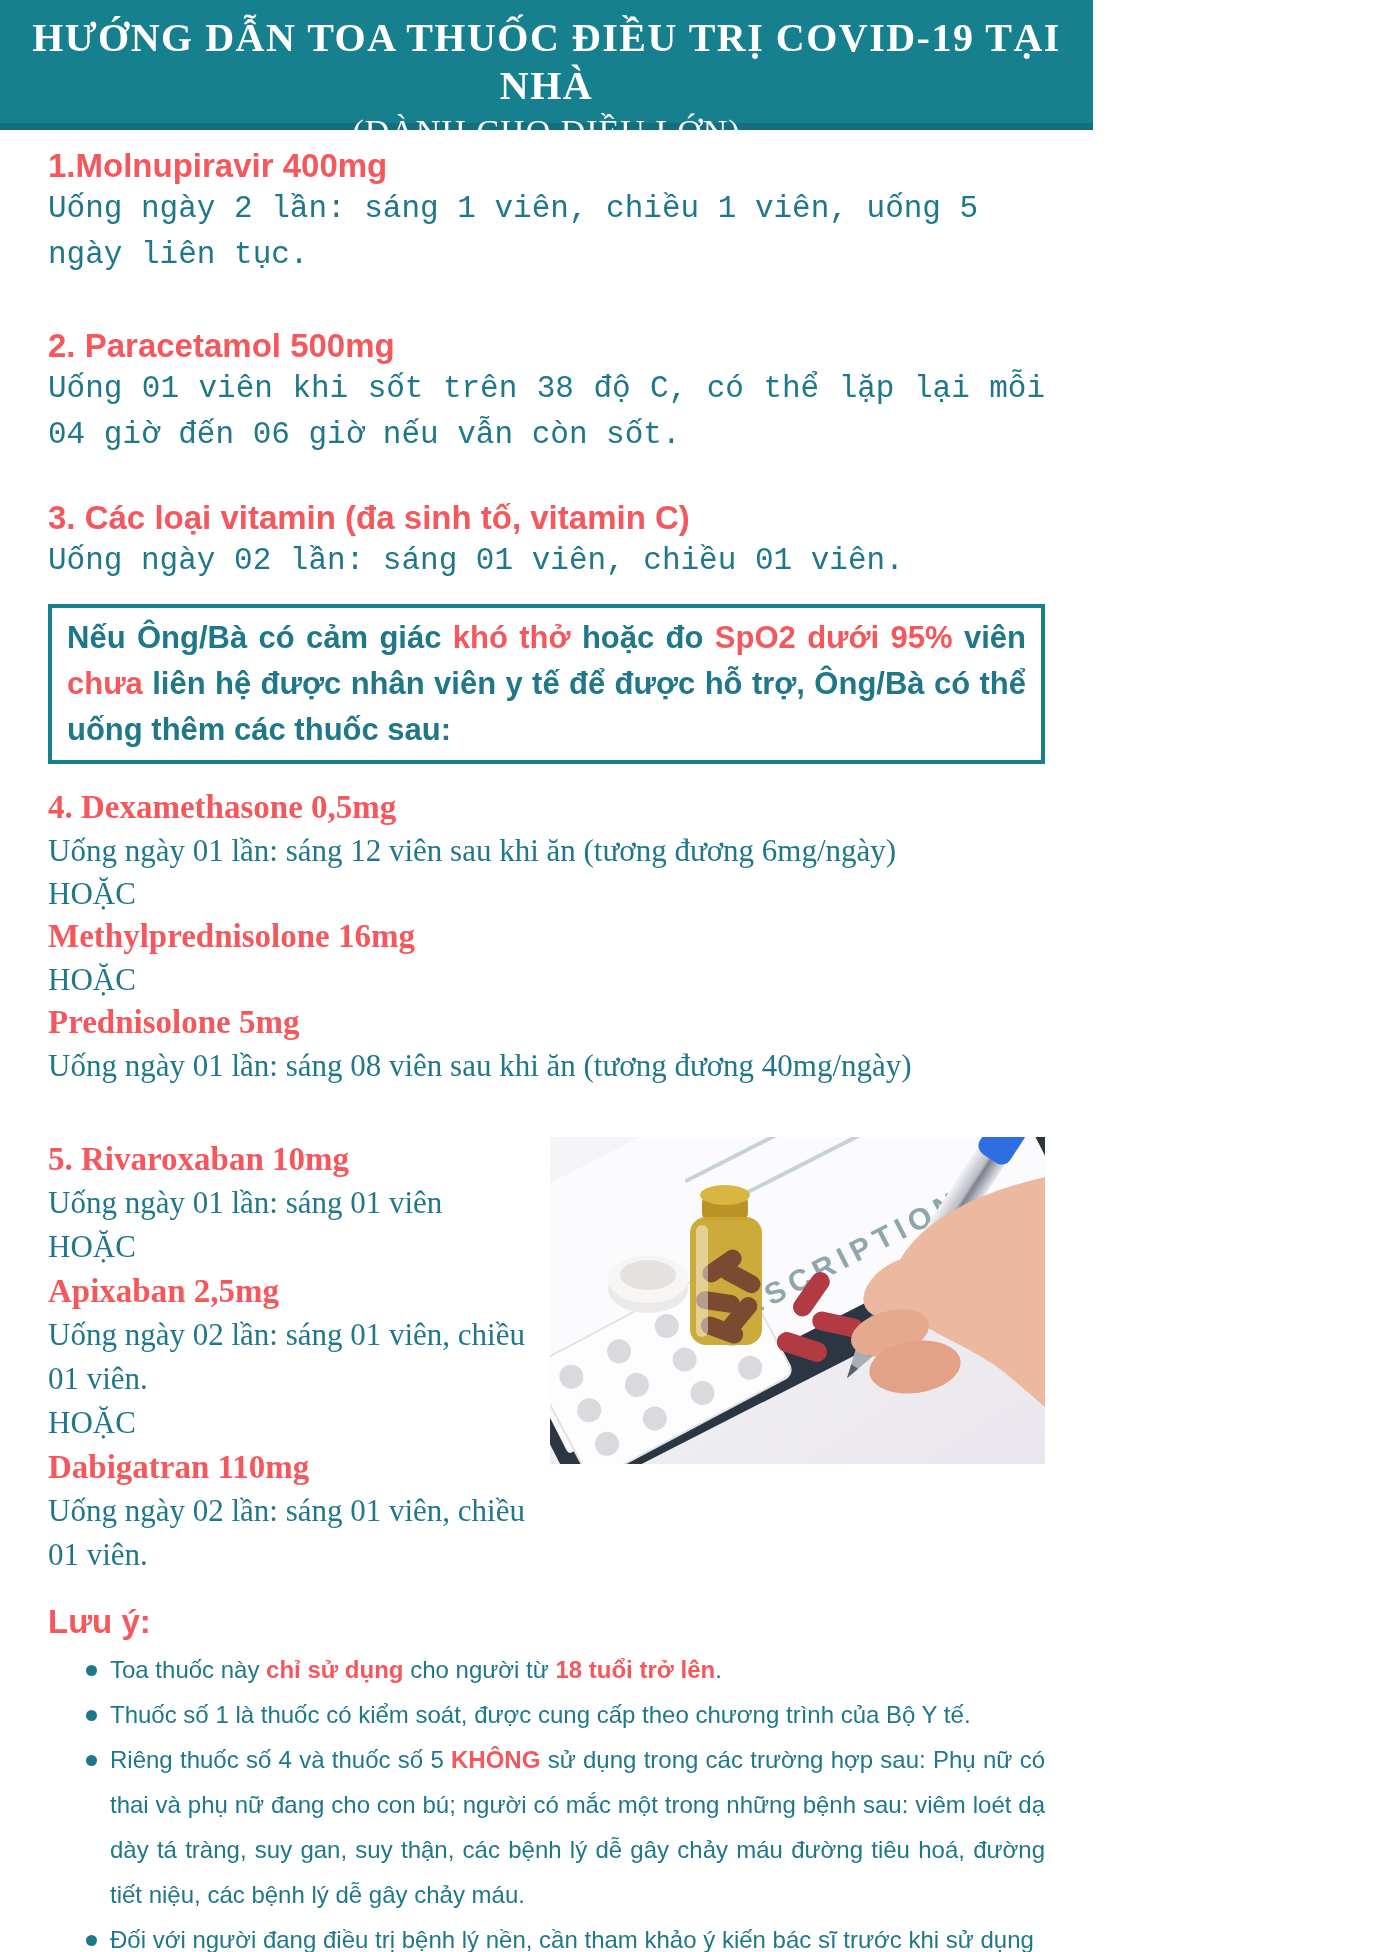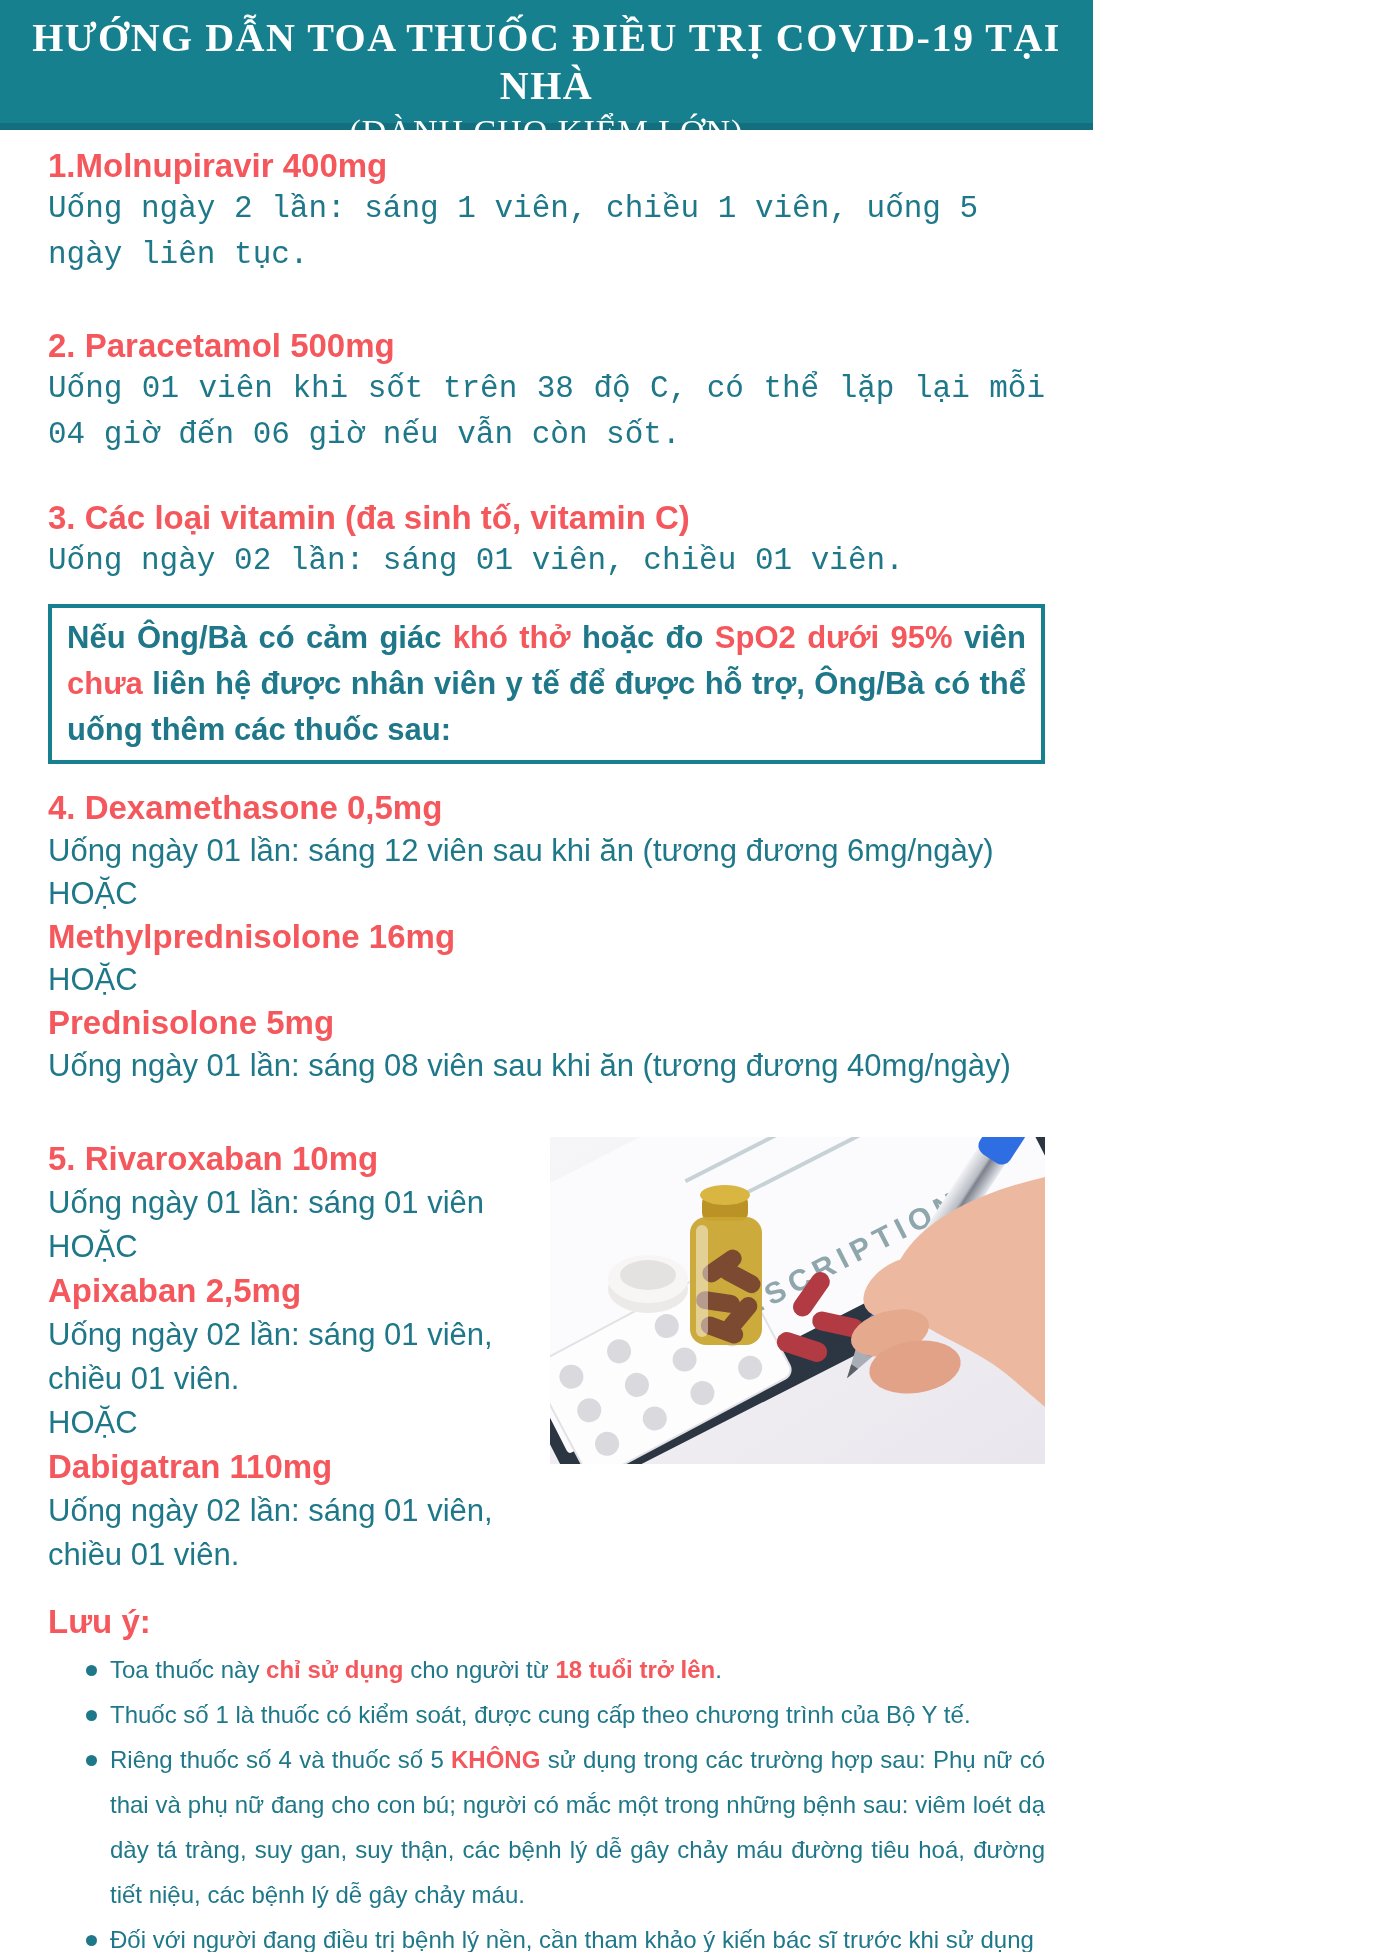--- a/index.html
+++ b/index.html
@@ -41,21 +41,21 @@
   .alert-box{
     margin-top:20px;border:4px solid var(--teal);
     padding:7px 15px;
   }
   .alert-box p{
     color:var(--text-teal);font-weight:700;font-size:31px;line-height:46px;text-align:justify;
   }
   .seg-red{color:var(--red);}
   .seg-redbold{color:var(--red);font-weight:700;}
 
-  .drug-group{margin-top:22px;}
+  .drug-group{margin-top:22px;font-family:Liberation Serif, serif;}
   .drug-group .g-name{color:var(--red);font-weight:700;font-size:33px;line-height:43px;}
   .drug-group .g-dose{color:var(--text-teal);font-size:31px;line-height:43px;}
   .drug-group .g-or{color:var(--text-teal);font-size:31px;line-height:43px;}
 
   .row5{margin-top:50px;display:flex;align-items:flex-start;}
   .row5 .drug-group{margin-top:0;flex:1;}
   .row5 .g-name{line-height:44px;}
   .row5 .g-dose,.row5 .g-or{line-height:44px;}
 
   .photo{width:495px;height:327px;flex:0 0 495px;margin-left:2px;}
@@ -79,21 +79,21 @@
   .org1{color:var(--footer-dark);font-weight:700;font-size:18px;letter-spacing:0px;line-height:24px;}
   .org2{color:var(--footer-teal);font-weight:400;font-size:26px;letter-spacing:0px;line-height:28px;}
 </style>
 </head>
 <body>
 
 <div class="page">
 
   <header class="banner">
     <h1>HƯỚNG DẪN TOA THUỐC ĐIỀU TRỊ COVID-19 TẠI NHÀ</h1>
-    <h2>(DÀNH CHO KIỂM LỚN)</h2>
+    <h2>(DÀNH CHO ĐIỀU LỚN)</h2>
   </header>
 
   <main class="content">
 
     <section class="sec1">
       <h3 class="drug-name">1.Molnupiravir 400mg</h3>
       <p class="dose">Uống ngày 2 lần: sáng 1 viên, chiều 1 viên, uống 5 ngày liên tục.</p>
     </section>
 
     <section class="sec2">

